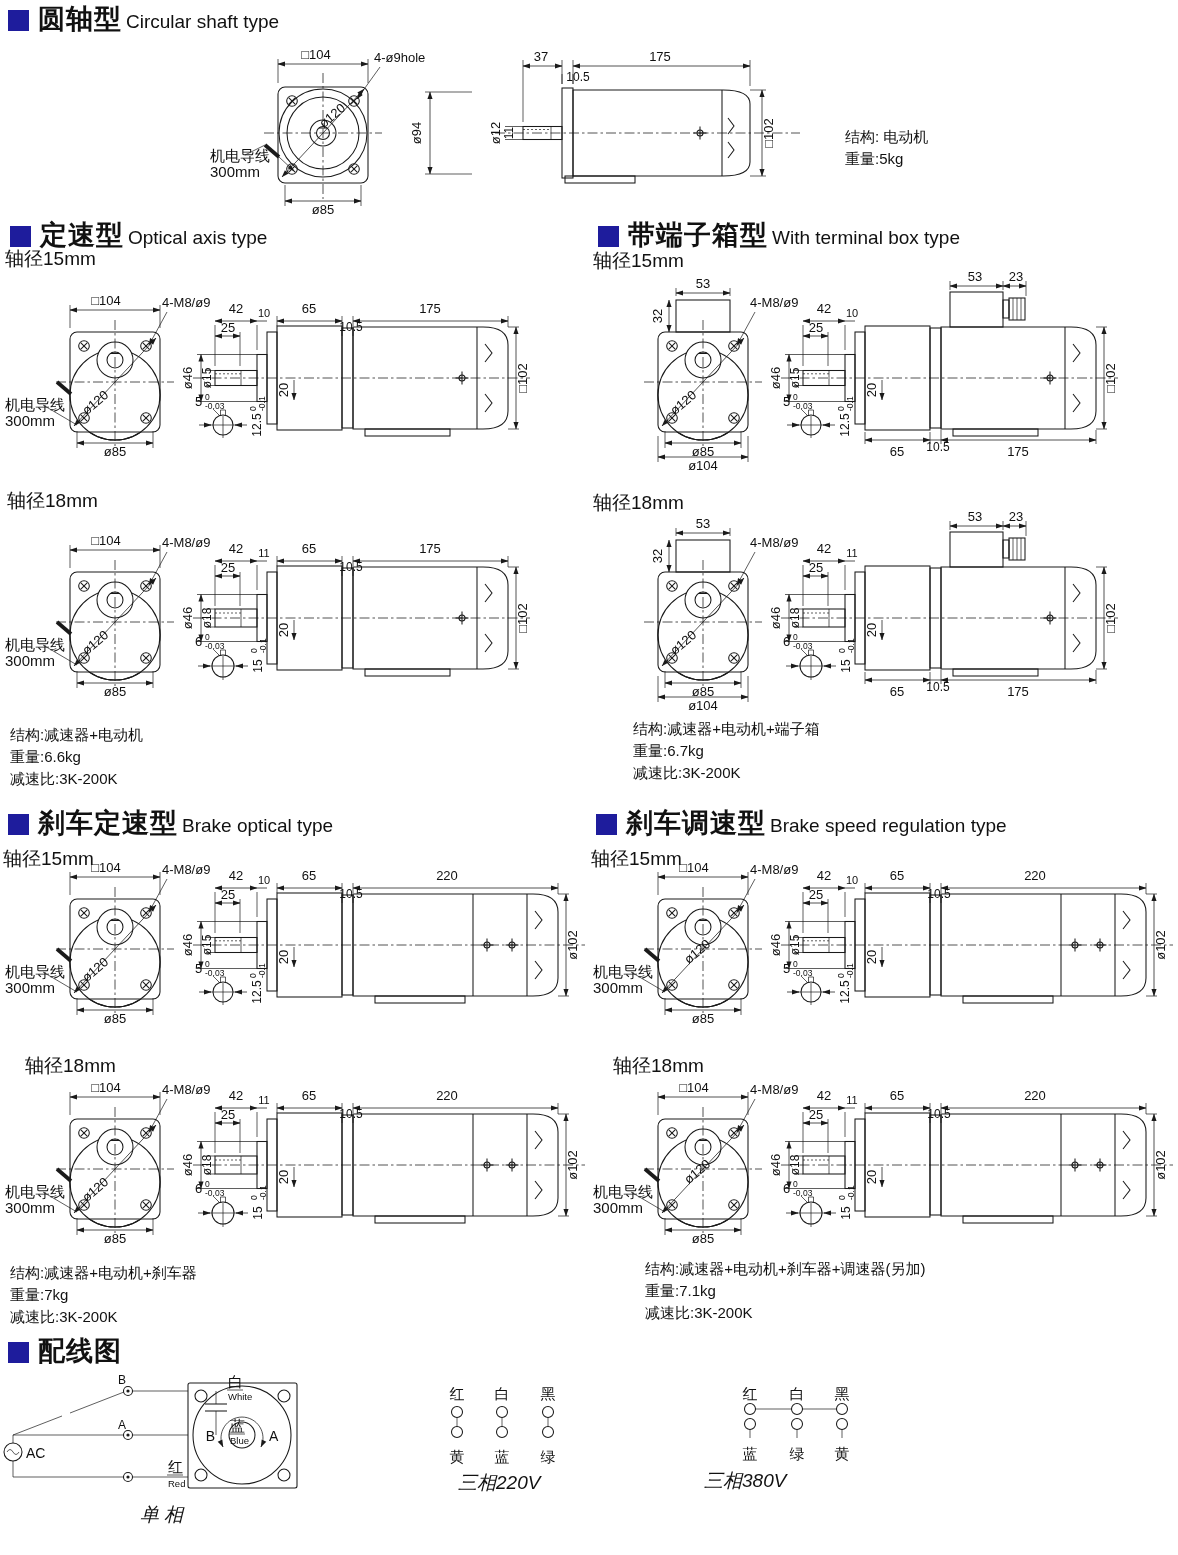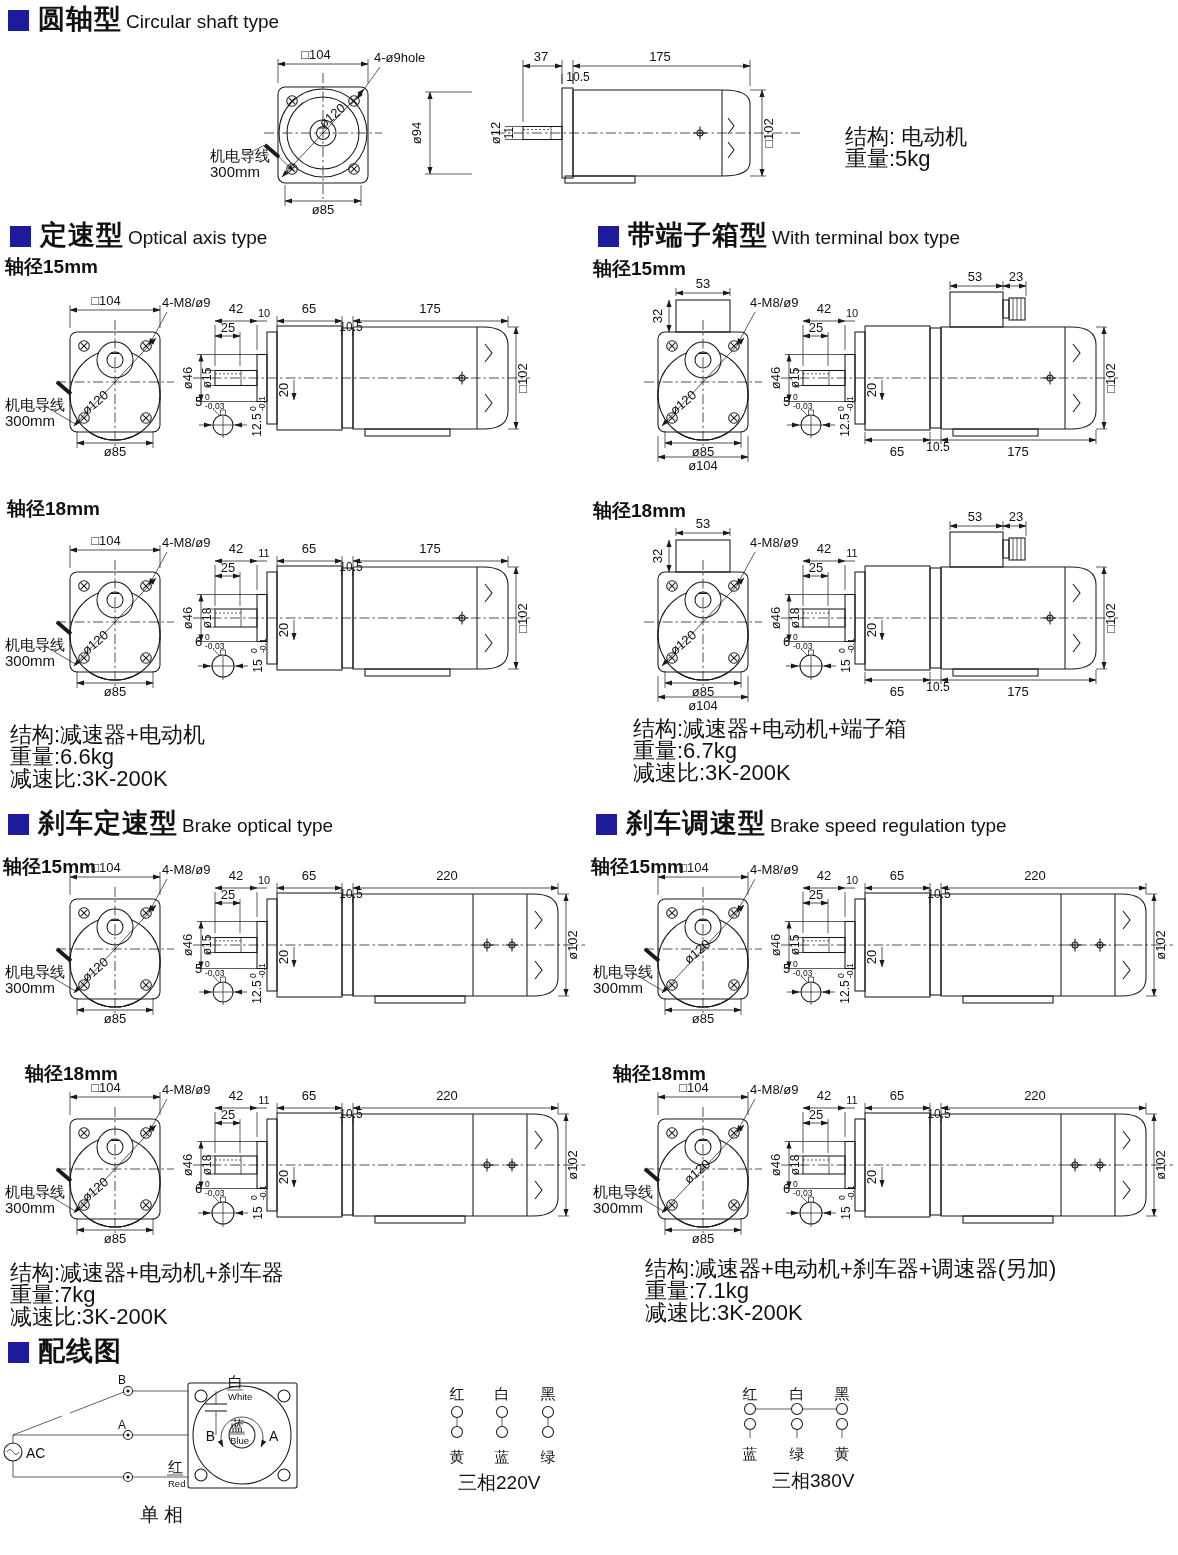--- a/index.html
+++ b/index.html
@@ -2,24 +2,24 @@
 <html><head>
 <meta charset="utf-8">
 <style>
   html,body{margin:0;padding:0;background:#fff;}
   #page{position:relative;width:1178px;height:1555px;background:#ffffff;overflow:hidden;
         font-family:"Liberation Sans",sans-serif;color:#111;}
   #art{position:absolute;left:0;top:0;}
   .hsq{position:absolute;width:21px;height:21px;background:#1e1c9c;}
   .hcn{position:absolute;font-size:27px;font-weight:bold;letter-spacing:1px;}
   .hen{position:absolute;font-size:19px;}
-  .sub{position:absolute;font-size:19px;font-weight:bold;margin-top:8px;}
+  .sub{position:absolute;font-size:19px;font-weight:normal;}
   .lead{position:absolute;font-size:15px;line-height:16px;margin-top:23px;}
-  .notes{position:absolute;font-size:22px;line-height:22px;}
-  .cap{position:absolute;font-size:19px;}
+  .notes{position:absolute;font-size:15px;line-height:22px;}
+  .cap{position:absolute;font-size:19px;font-style:italic;}
   .cap1{letter-spacing:5px;text-align:center;}
   
   svg .ln,svg line,svg rect,svg circle,svg path,svg polyline{stroke:#1a1a1a;fill:none;stroke-width:1.05;}
   svg .dm{stroke-width:.75;}
   svg .x{stroke-width:.7;}
   svg .cl{stroke-width:.75;stroke-dasharray:10 3 2.5 3;}
   svg .dot{stroke-width:.7;stroke-dasharray:2 2;}
   svg .w4{stroke-width:3.8;}
   svg .f{fill:#fff;}
   svg .fb{fill:#1a1a1a;stroke:none;}
@@ -899,15 +899,15 @@
   <div>减速比:3K-200K</div>
 </div>
 <div class="notes" style="left:645px;top:1258px">
   <div>结构:减速器+电动机+刹车器+调速器(另加)</div>
   <div>重量:7.1kg</div>
   <div>减速比:3K-200K</div>
 </div>
 
 <div class="cap cap1" style="left:140px;top:1502px">单相</div>
 <div class="cap" style="left:458px;top:1470px">三相220V</div>
-<div class="cap" style="left:772px;top:1468px">三相380V</div>
+<div class="cap" style="left:704px;top:1468px">三相380V</div>
 
 </div>
 
 </body></html>

